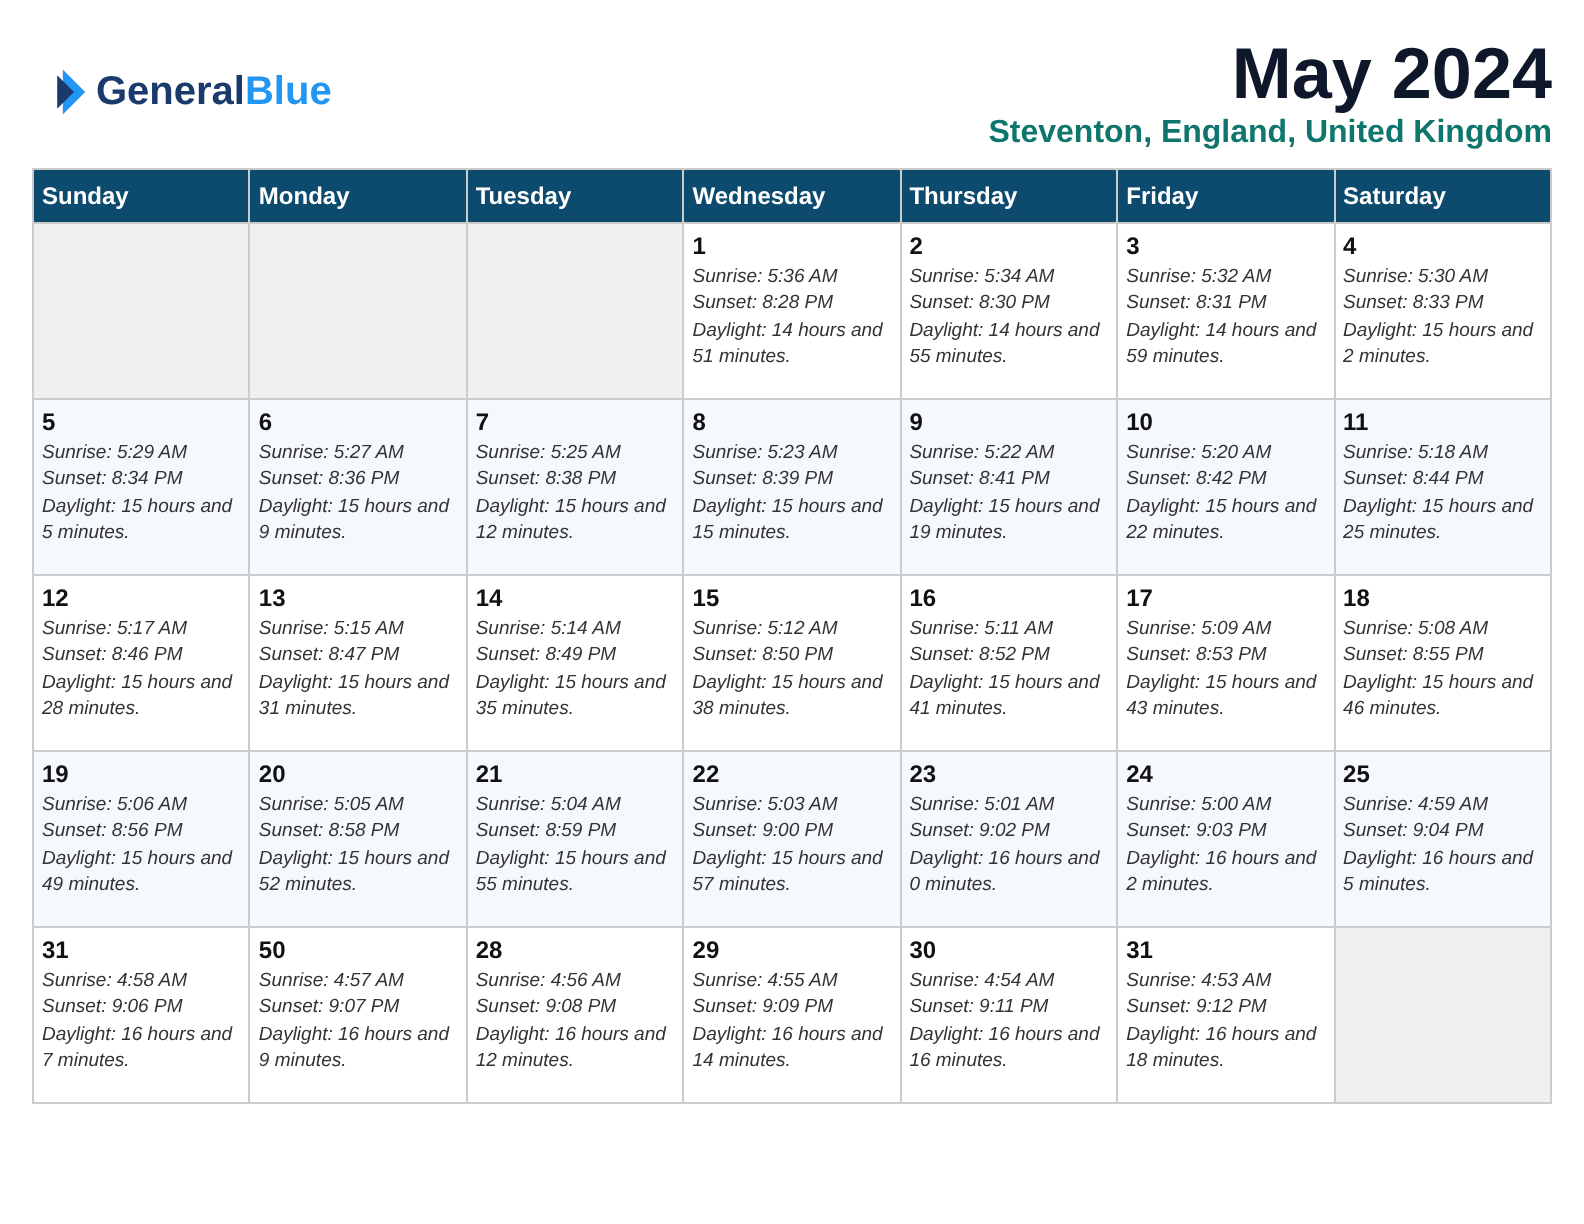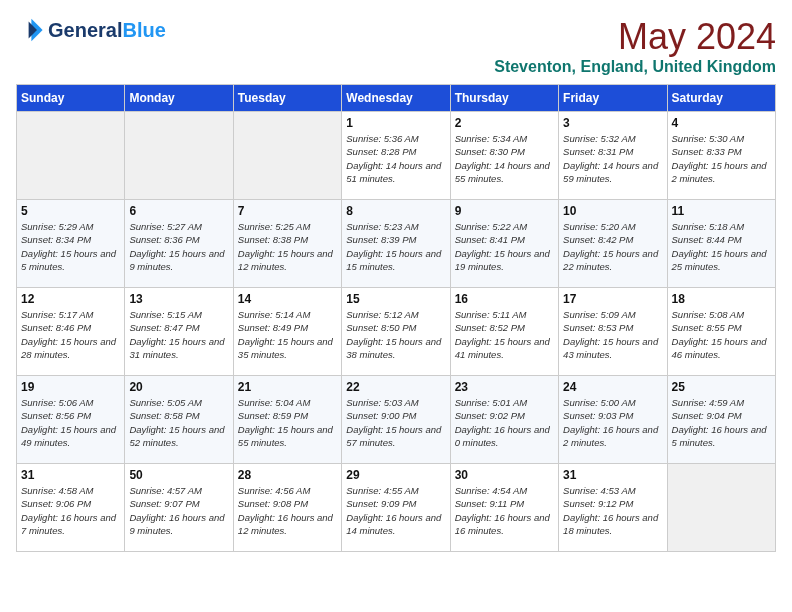--- a/index.html
+++ b/index.html
@@ -6,52 +6,52 @@
     body {
       font-family: Arial, sans-serif;
       background: #fff;
       width: 792px;
       min-height: 612px;
       padding: 16px;
     }
     .header {
       display: flex;
       justify-content: space-between;
-      align-items: flex-start;
+      align-items: center;
       margin-bottom: 8px;
     }
     .logo {
       display: flex;
       align-items: center;
     }
     .logo-icon {
       width: 28px;
       height: 28px;
       margin-right: 4px;
     }
     .title-block {
       text-align: right;
     }
     .month-title {
       font-size: 36px;
-      font-weight: normal;
-      color: #7f1d1d;
+      font-weight: bold;
+      color: #0f172a;
     }
     .location {
       font-size: 16px;
       color: #0f766e;
       font-weight: bold;
     }
     table {
       width: 100%;
       border-collapse: collapse;
       table-layout: fixed;
     }
     thead th {
-      background: #1d4ed8;
+      background: #0c4a6e;
       color: #fff;
       font-size: 12px;
       font-weight: bold;
       padding: 6px 4px;
       text-align: left;
       border: 1px solid #ccc;
     }
     tbody td {
       border: 1px solid #ccc;
       vertical-align: top;

